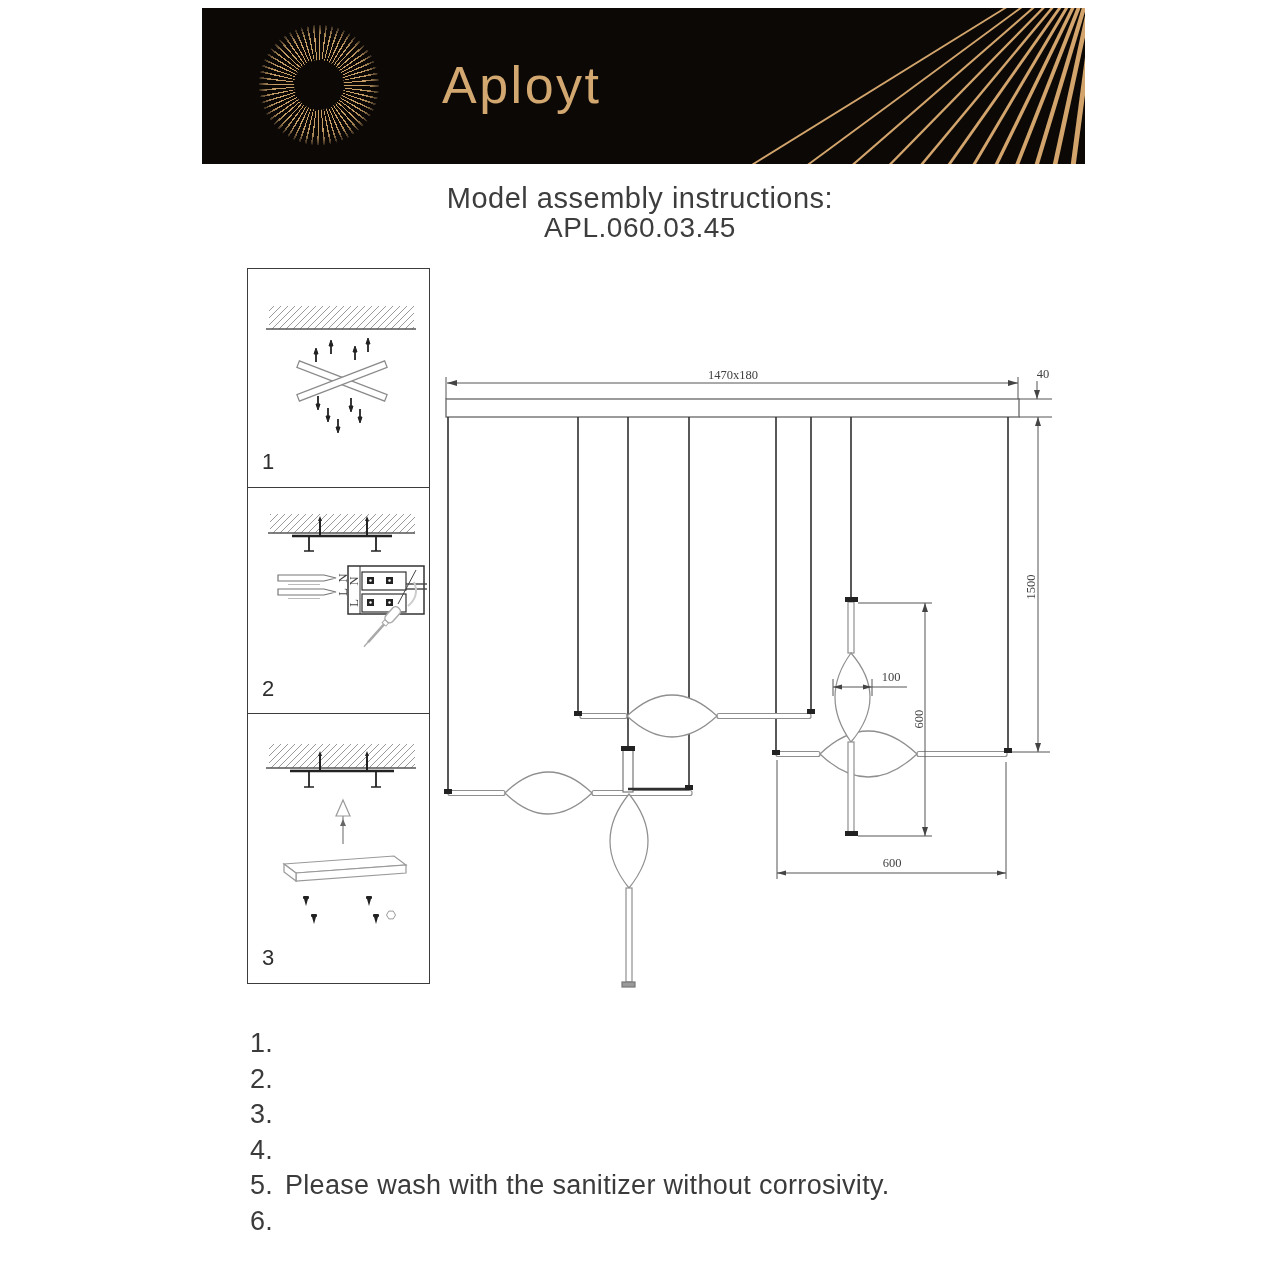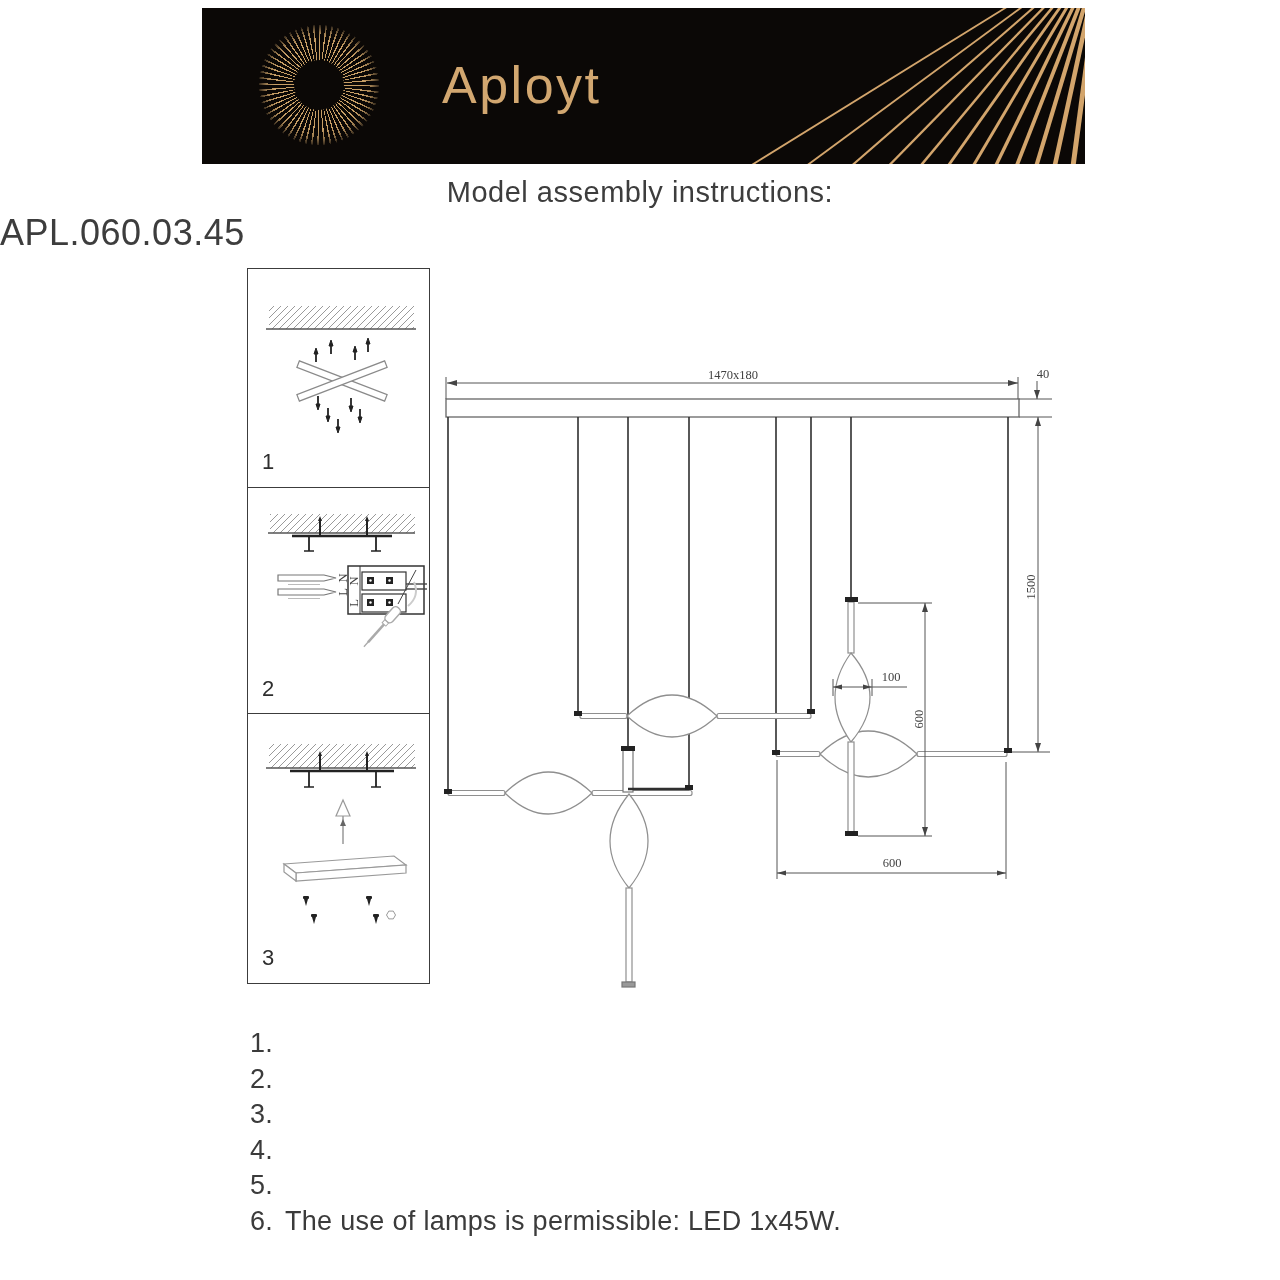--- a/index.html
+++ b/index.html
@@ -23,26 +23,26 @@
     position:absolute; left:50%; top:50%; width:50px; height:50px;
     transform:translate(-50%,-50%); background:#0b0806; border-radius:50%;
   }
   .brand {
     position:absolute; left:228px; top:47px; font-size:52px; font-weight:400;
     color:#d2a770; letter-spacing:2.5px;margin-left:12px;
   }
   .rays { position:absolute; left:0; top:0; }
   
   .page-title {
-    position:absolute; left:0; top:176px; width:100%; text-align:center;
+    position:absolute; left:0; top:182px; width:100%; text-align:center;
     font-size:29px; color:#3d3d3d; letter-spacing:.5px;
   }
   .model-code {
-    position:absolute; left:0; top:212px; width:100%; text-align:left;
-    font-size:36px; color:#3d3d3d; letter-spacing:.5px;
+    position:absolute; left:0; top:212px; width:100%; text-align:center;
+    font-size:28px; color:#3d3d3d; letter-spacing:.5px;
   }
   
   .panel {
     position:absolute; left:247px; width:183px; background:#fff;
     border:1.4px solid #3c3c3c; box-sizing:border-box;
   }
   .panel-1 { top:268px; height:220px; }
   .panel-2 { top:486.5px; height:228px; }
   .panel-3 { top:713px; height:271px; }
   .step-num {
@@ -372,18 +372,18 @@
     <span class="num">2.</span>
   </div>
   <div class="row">
     <span class="num">3.</span>
   </div>
   <div class="row">
     <span class="num">4.</span>
   </div>
   <div class="row">
     <span class="num">5.</span>
+    <span class="txt">Please wash with the sanitizer without corrosivity.</span>
   </div>
   <div class="row">
     <span class="num">6.</span>
-    <span class="txt">The use of lamps is permissible: LED 1x45W.</span>
   </div>
 </div>
 
 </body></html>

